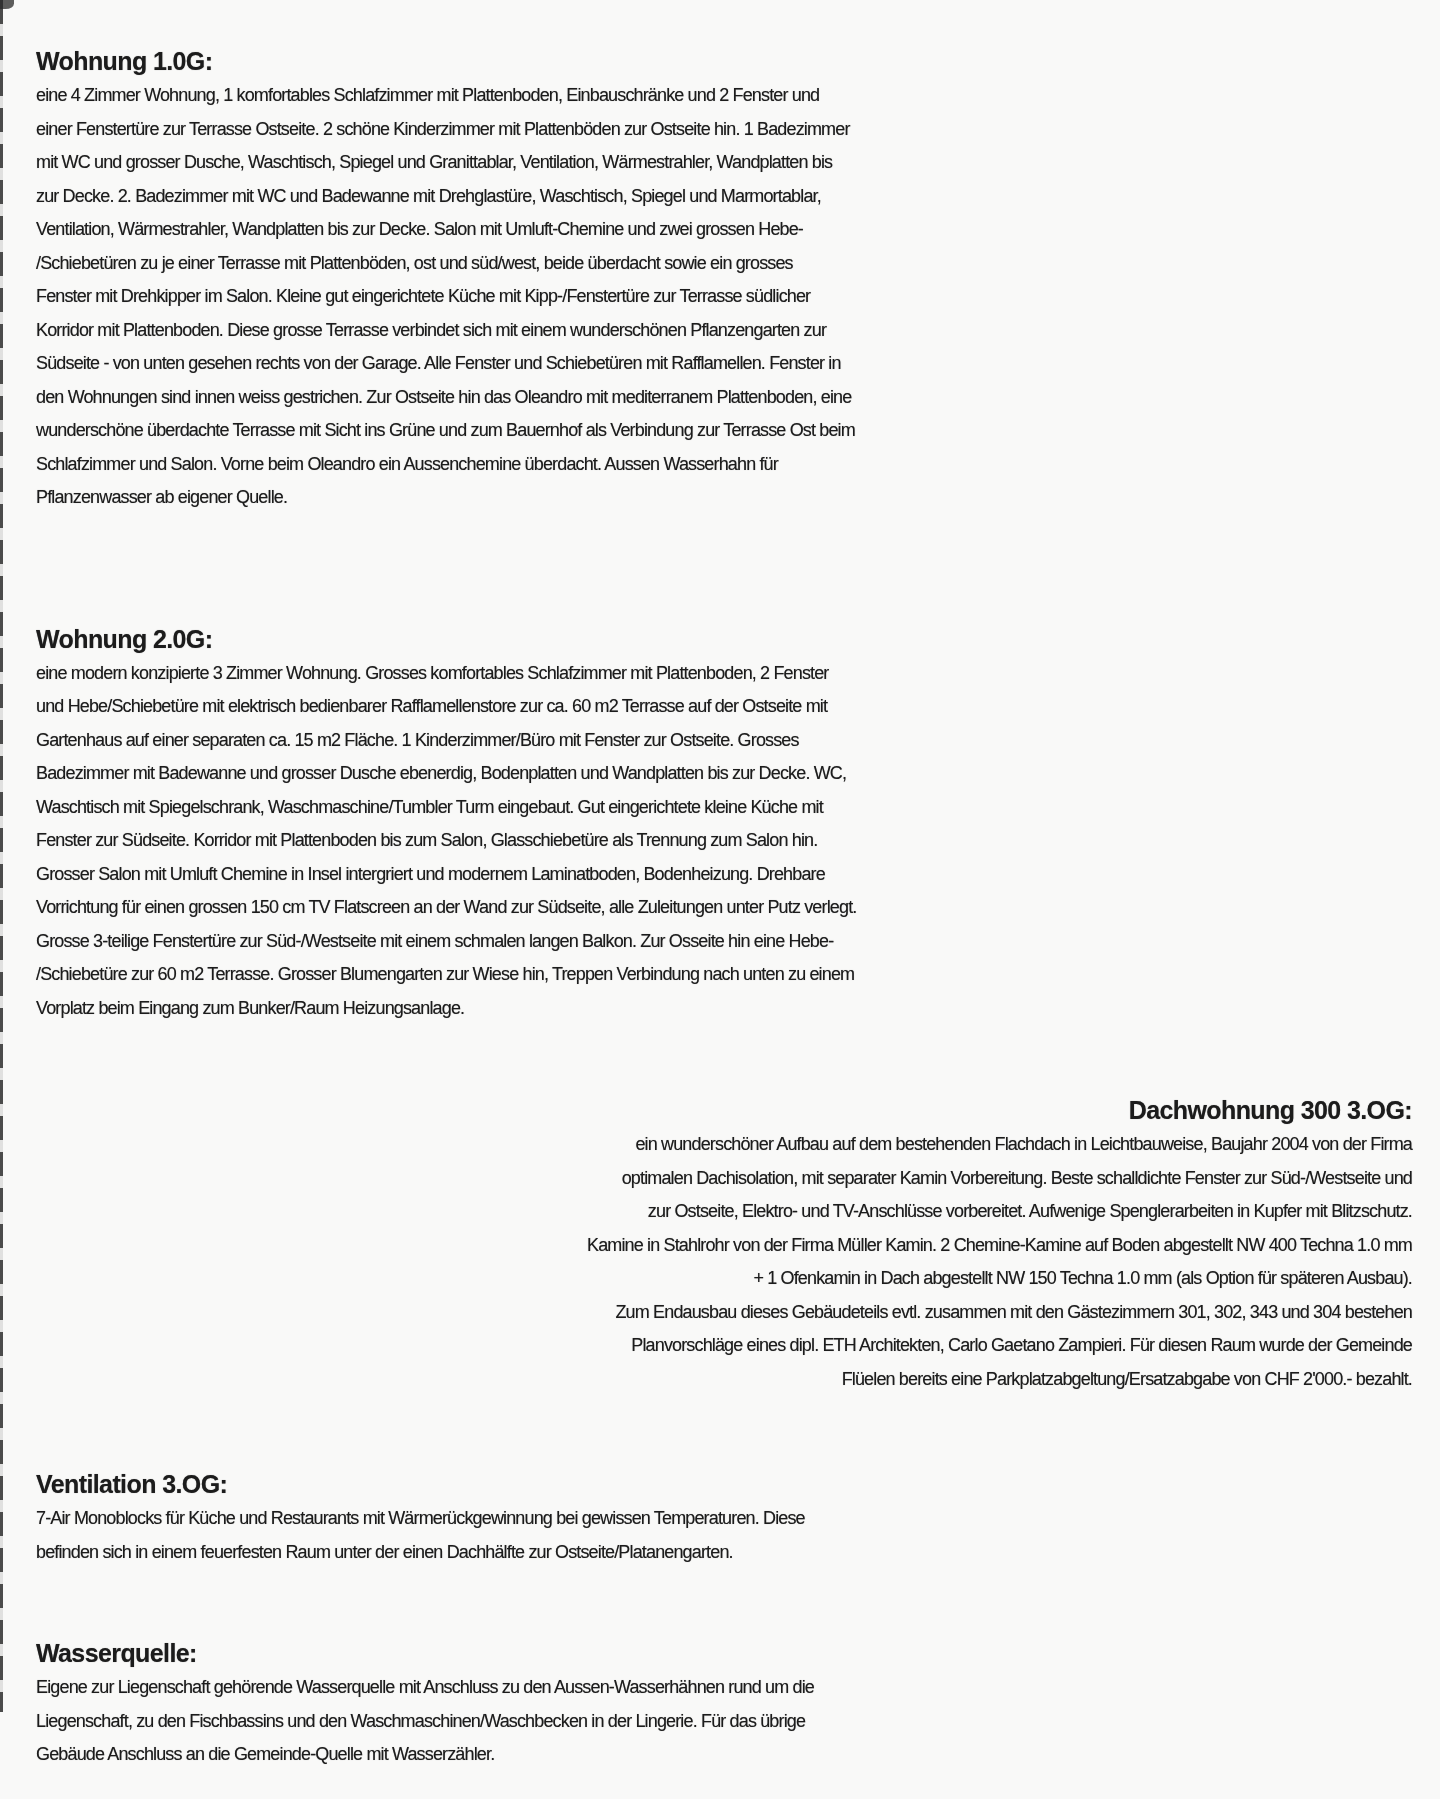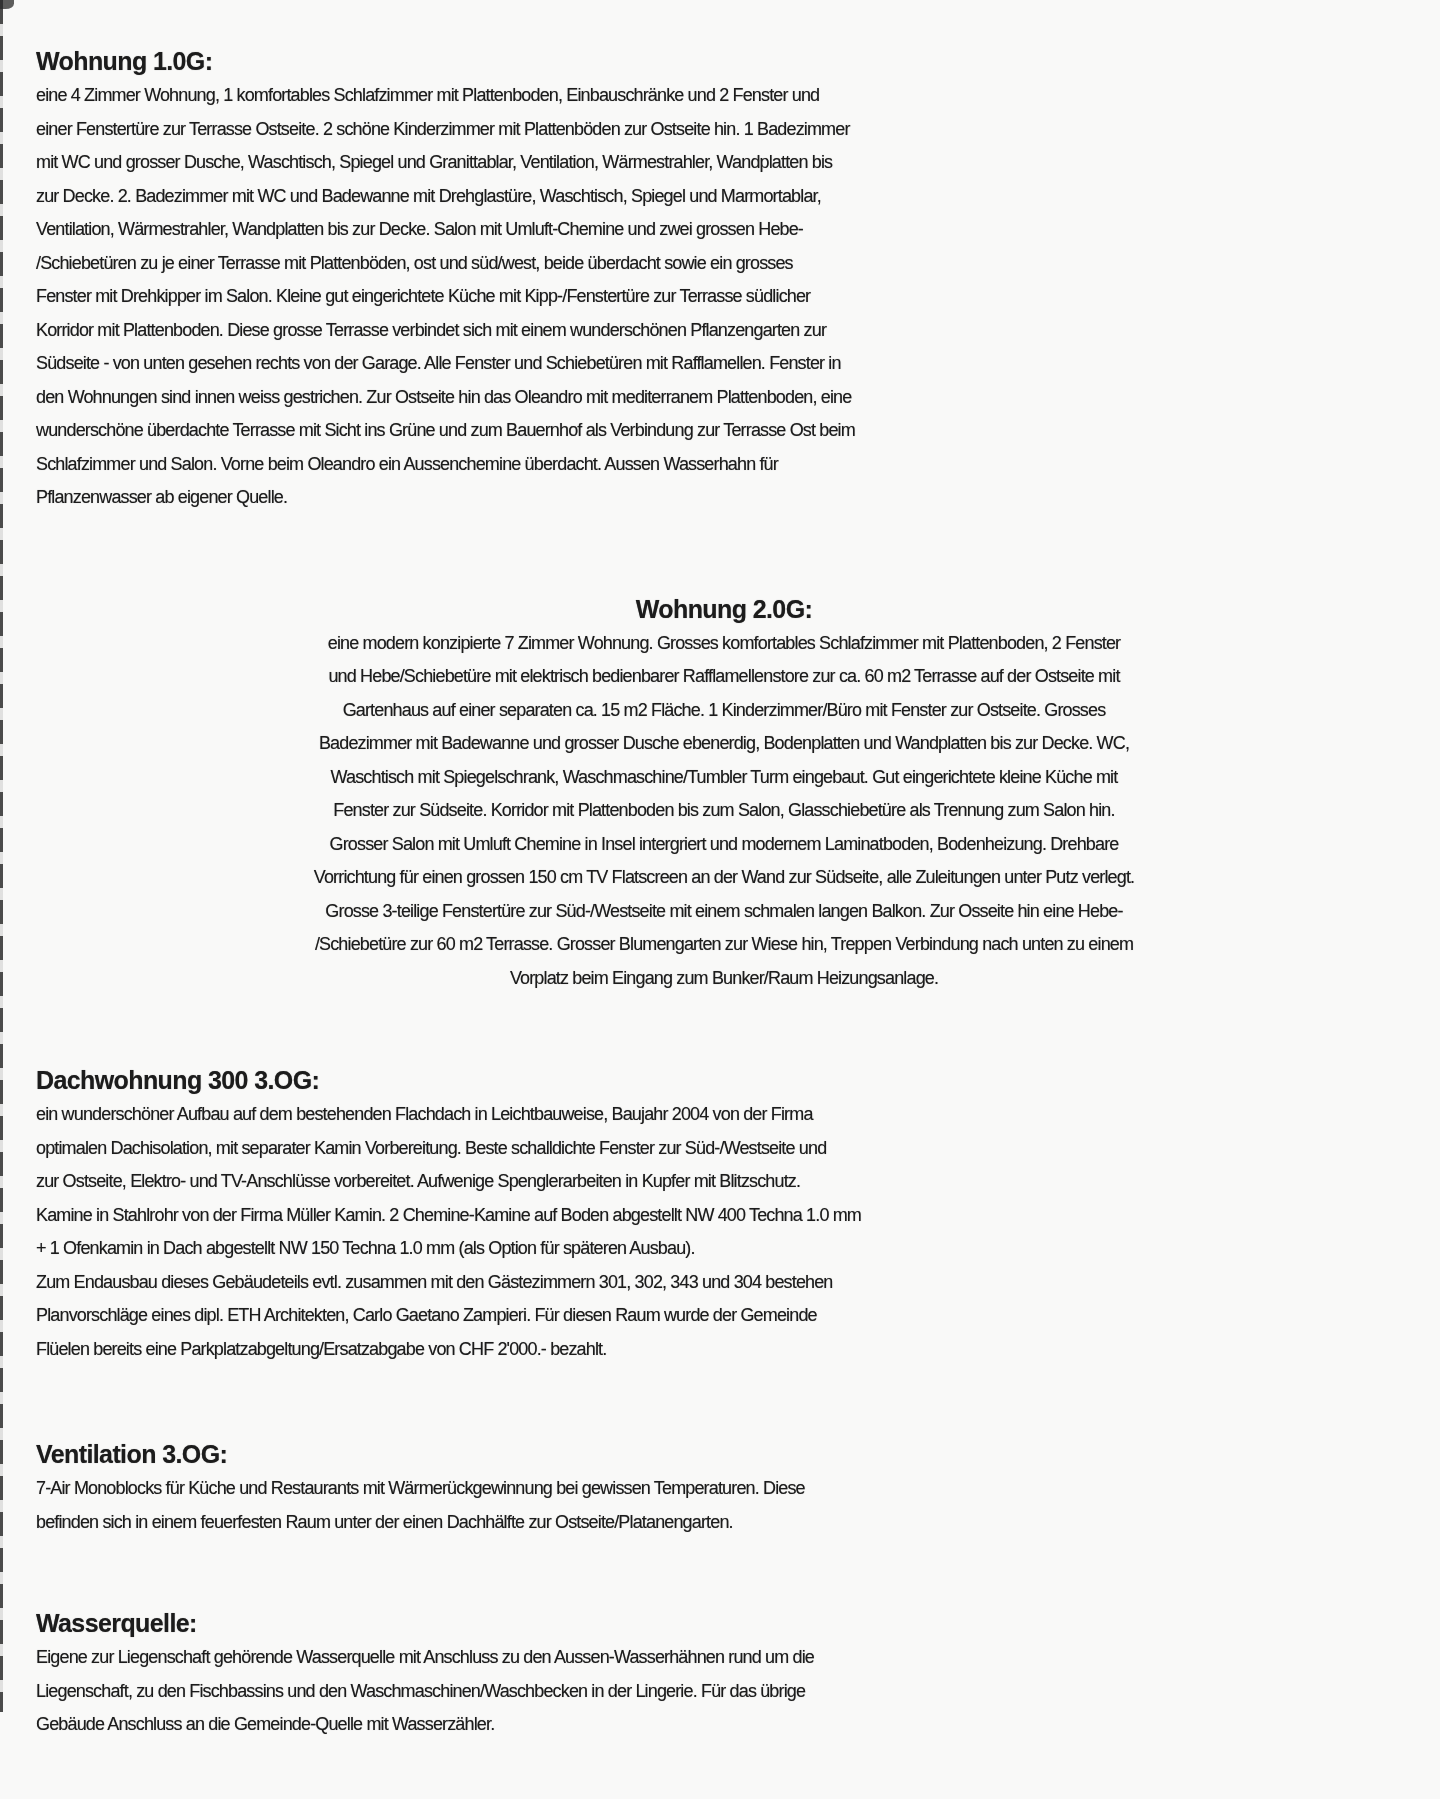--- a/index.html
+++ b/index.html
@@ -41,22 +41,22 @@
     background: rgba(40,40,40,0.75);
     border-radius: 0 0 60% 0;
   }
   .content {
     position: absolute;
     left: 36px;
     top: 44px;
     right: 28px;
   }
   .section { margin: 0; }
-  .section:nth-of-type(2) { margin-top: 77px; text-align: center; }
-  .section:nth-of-type(3) { margin-top: 68px; }
+  .section:nth-of-type(2) { margin-top: 107px; }
+  .section:nth-of-type(3) { margin-top: 68px; text-align: right; }
   .section:nth-of-type(4) { margin-top: 71px; }
   .section:nth-of-type(5) { margin-top: 67px; }
   .heading {
     margin: 0 0 1px 0;
     font-size: 25px;
     font-weight: 700;
     line-height: 34px;
     letter-spacing: -0.6px;
     white-space: nowrap;
     text-shadow: 0 0 0.8px rgba(35,35,35,0.6);
@@ -88,21 +88,21 @@
         <div class="line">Fenster mit Drehkipper im Salon. Kleine gut eingerichtete Küche mit Kipp-/Fenstertüre zur Terrasse südlicher</div>
         <div class="line">Korridor mit Plattenboden. Diese grosse Terrasse verbindet sich mit einem wunderschönen Pflanzengarten zur</div>
         <div class="line">Südseite - von unten gesehen rechts von der Garage. Alle Fenster und Schiebetüren mit Rafflamellen. Fenster in</div>
         <div class="line">den Wohnungen sind innen weiss gestrichen. Zur Ostseite hin das Oleandro mit mediterranem Plattenboden, eine</div>
         <div class="line">wunderschöne überdachte Terrasse mit Sicht ins Grüne und zum Bauernhof als Verbindung zur Terrasse Ost beim</div>
         <div class="line">Schlafzimmer und Salon. Vorne beim Oleandro ein Aussenchemine überdacht. Aussen Wasserhahn für</div>
         <div class="line">Pflanzenwasser ab eigener Quelle.</div>
       </section>
       <section class="section">
         <h2 class="heading">Wohnung 2.0G:</h2>
-        <div class="line">eine modern konzipierte 7 Zimmer Wohnung. Grosses komfortables Schlafzimmer mit Plattenboden, 2 Fenster</div>
+        <div class="line">eine modern konzipierte 3 Zimmer Wohnung. Grosses komfortables Schlafzimmer mit Plattenboden, 2 Fenster</div>
         <div class="line">und Hebe/Schiebetüre mit elektrisch bedienbarer Rafflamellenstore zur ca. 60 m2 Terrasse auf der Ostseite mit</div>
         <div class="line">Gartenhaus auf einer separaten ca. 15 m2 Fläche. 1 Kinderzimmer/Büro mit Fenster zur Ostseite. Grosses</div>
         <div class="line">Badezimmer mit Badewanne und grosser Dusche ebenerdig, Bodenplatten und Wandplatten bis zur Decke. WC,</div>
         <div class="line">Waschtisch mit Spiegelschrank, Waschmaschine/Tumbler Turm eingebaut. Gut eingerichtete kleine Küche mit</div>
         <div class="line">Fenster zur Südseite. Korridor mit Plattenboden bis zum Salon, Glasschiebetüre als Trennung zum Salon hin.</div>
         <div class="line">Grosser Salon mit Umluft Chemine in Insel intergriert und modernem Laminatboden, Bodenheizung. Drehbare</div>
         <div class="line">Vorrichtung für einen grossen 150 cm TV Flatscreen an der Wand zur Südseite, alle Zuleitungen unter Putz verlegt.</div>
         <div class="line">Grosse 3-teilige Fenstertüre zur Süd-/Westseite mit einem schmalen langen Balkon. Zur Osseite hin eine Hebe-</div>
         <div class="line">/Schiebetüre zur 60 m2 Terrasse. Grosser Blumengarten zur Wiese hin, Treppen Verbindung nach unten zu einem</div>
         <div class="line">Vorplatz beim Eingang zum Bunker/Raum Heizungsanlage.</div>

